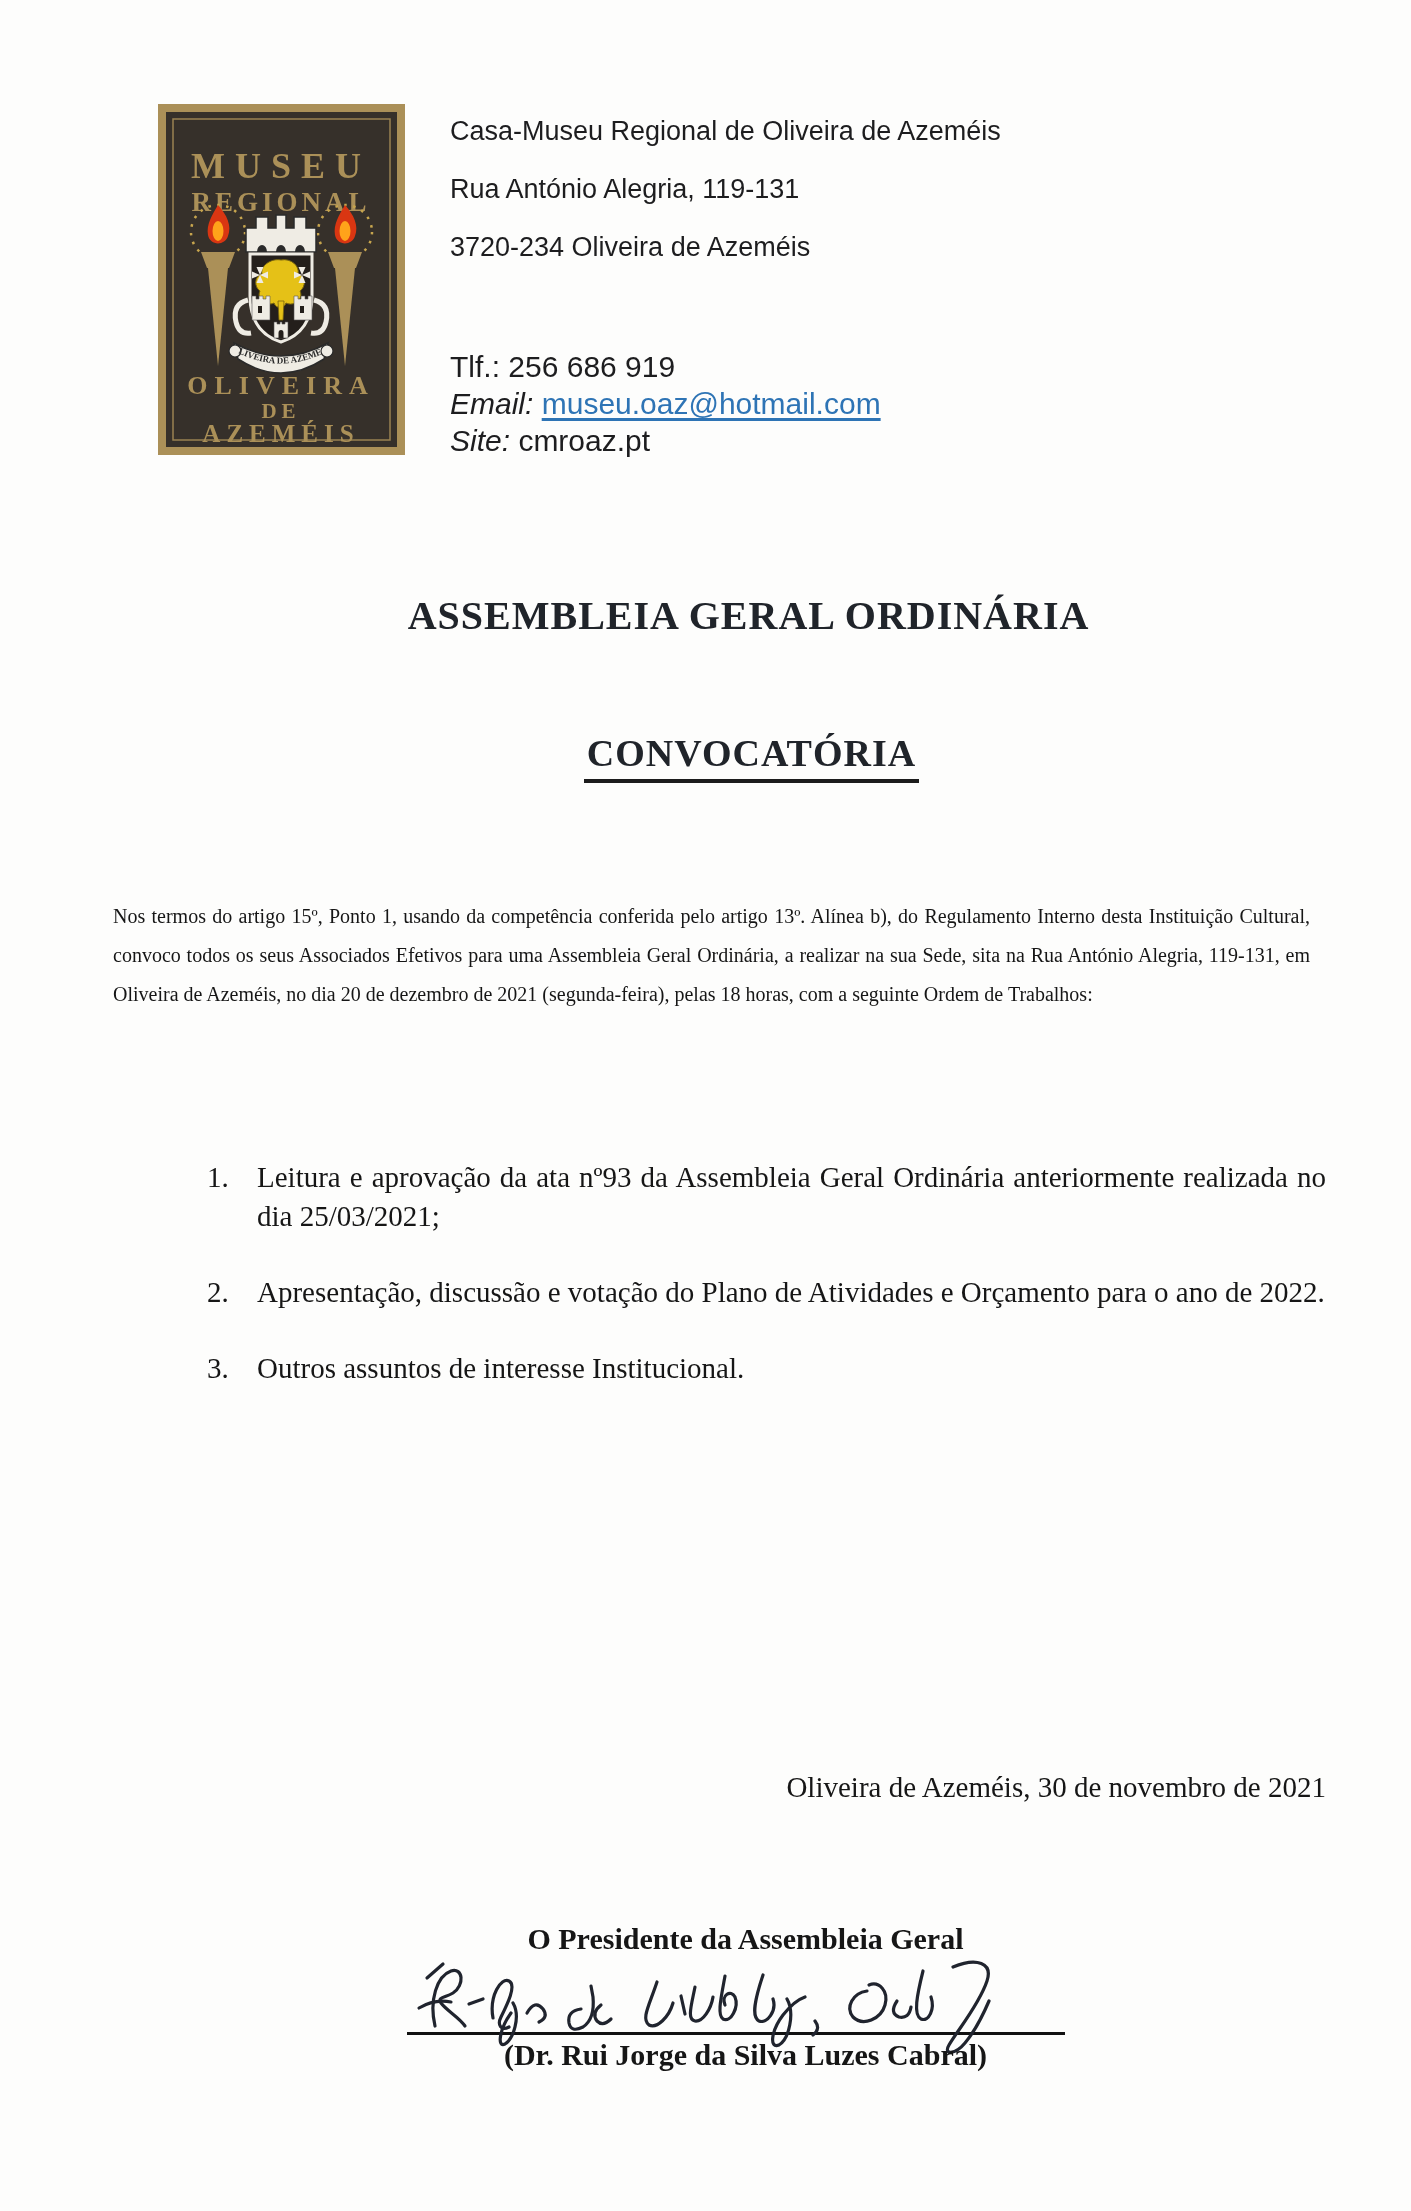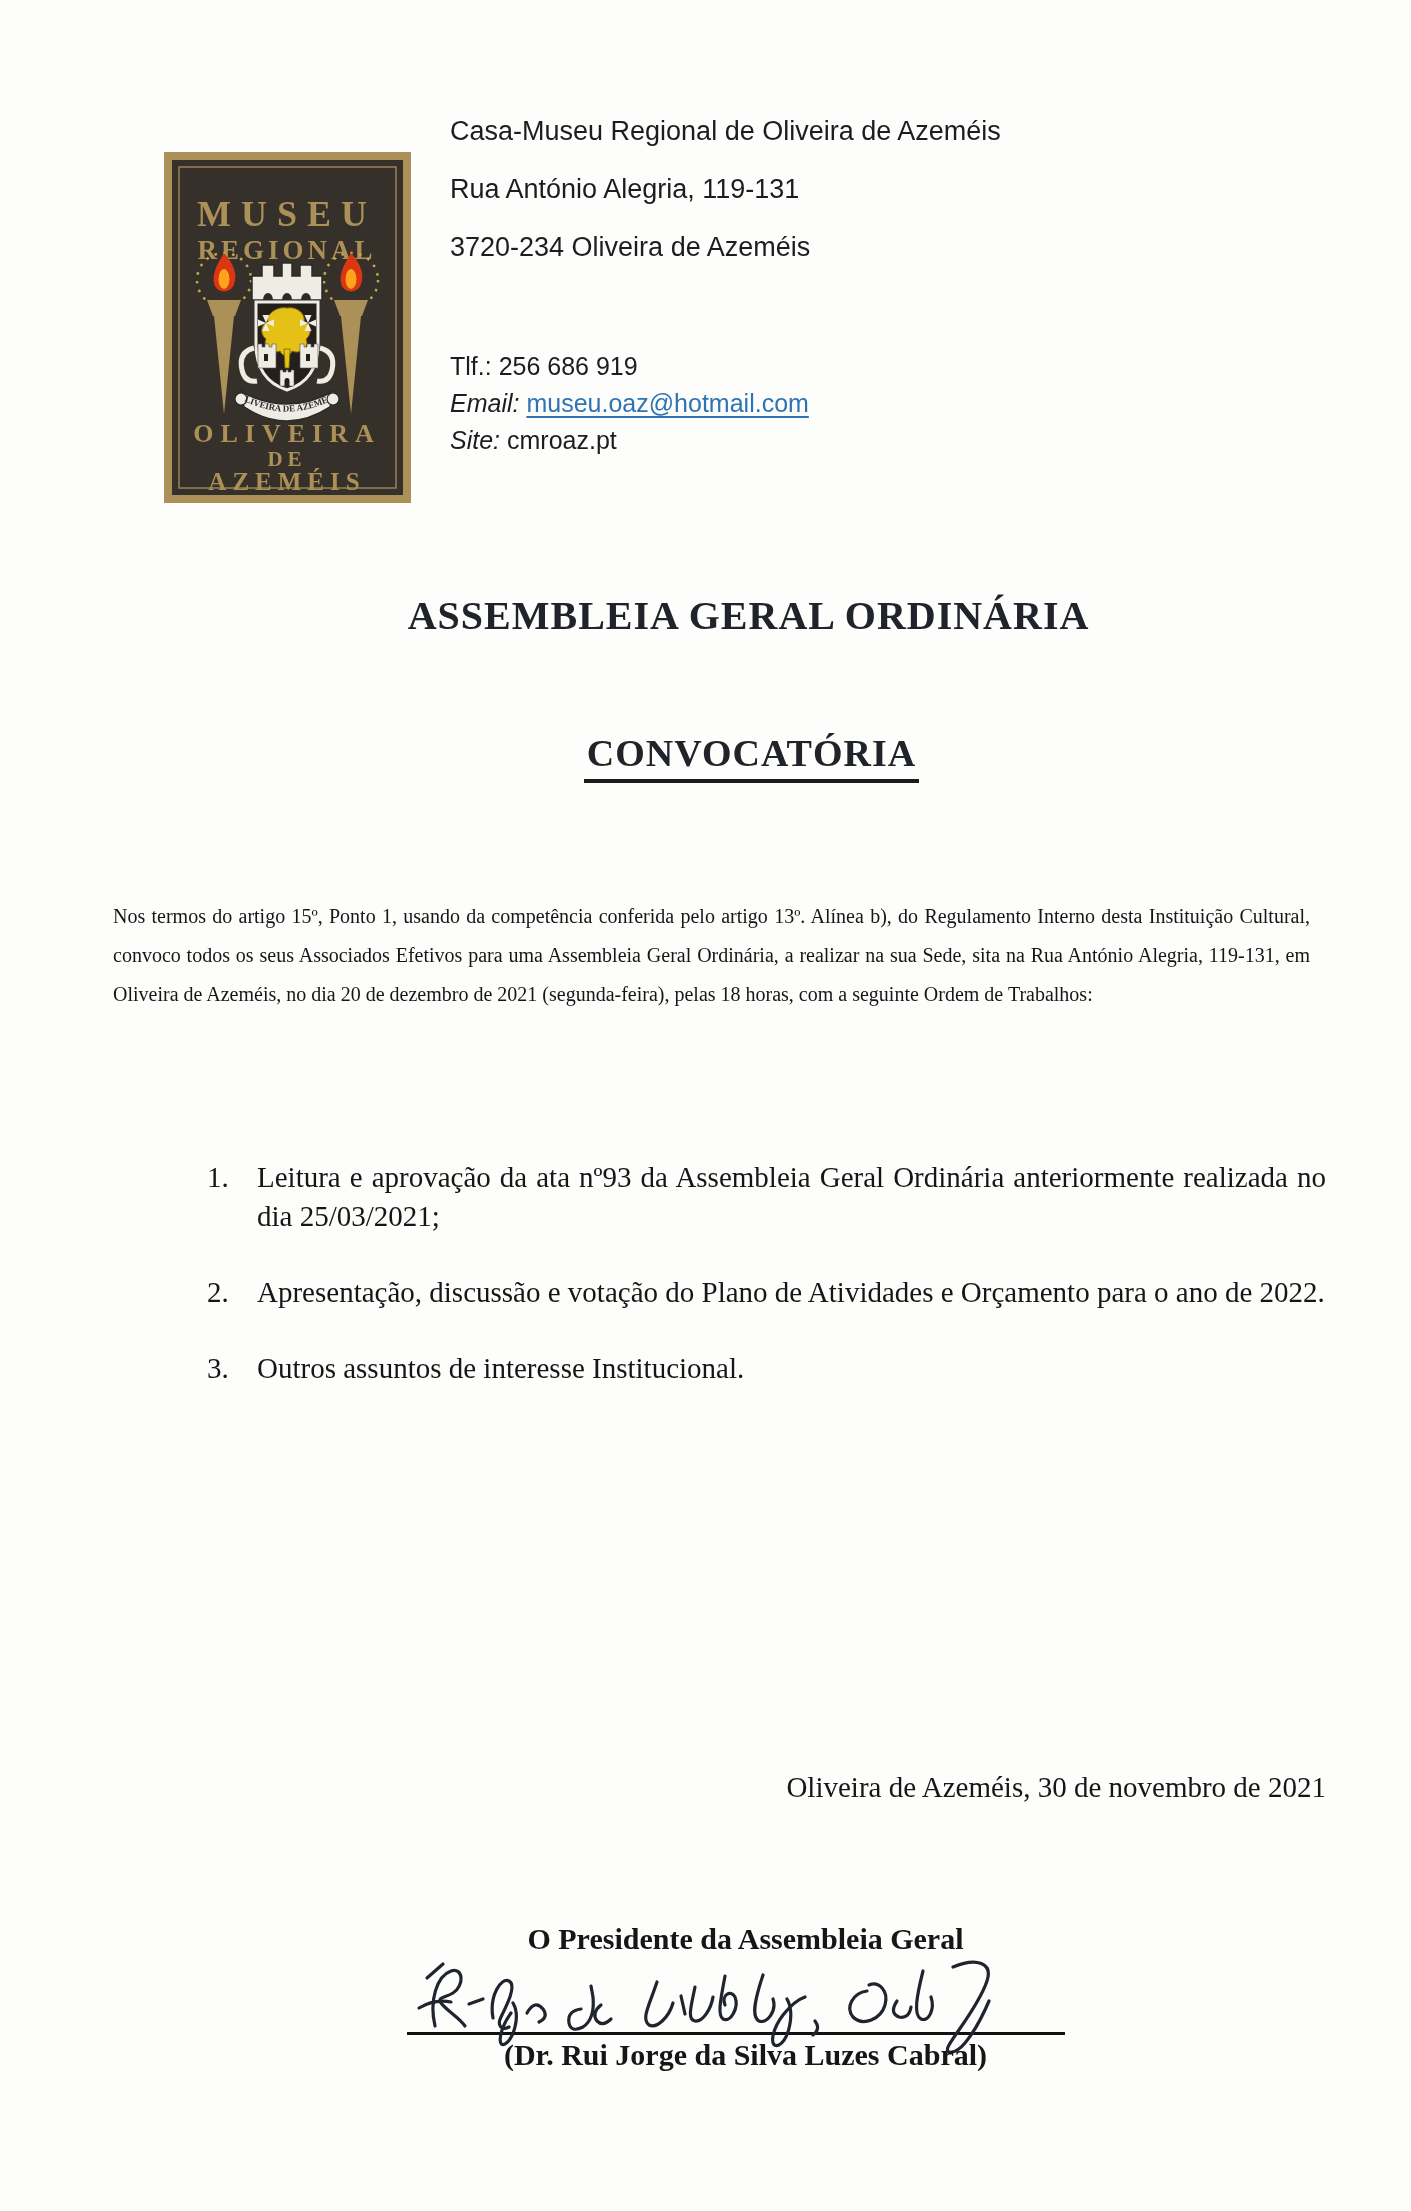--- a/index.html
+++ b/index.html
@@ -6,26 +6,26 @@
     --plate:#36302a; --gold:#ab9058; --flame-red:#d93612; --flame-orange:#ffa31a;
     --tree-yellow:#e5c117; --crest-white:#efece4; --link:#2e74b5;
   }
   html,body{margin:0;padding:0;background:#8a8a8a;}
   .page{
     position:relative; width:1411px; height:2211px; margin:0 auto;
     background:#fdfdfc; overflow:hidden;
     font-family:"Liberation Serif", serif; color:#161616;
   }
   
-  .logo{position:absolute; left:164px; top:104px; width:269px; height:351px;margin-top:48px;}
+  .logo{position:absolute; left:158px; top:104px; width:269px; height:351px;}
   .contact-top{position:absolute; left:450px; top:116px; font-family:"Liberation Sans", sans-serif;
     font-size:27px; color:#1d1d1f;}
   .contact-top p{margin:0 0 28px 0; line-height:30px;}
   .contact-bottom{position:absolute; left:450px; top:348px; font-family:"Liberation Sans", sans-serif;
-    font-size:25px; color:#1d1d1f;}
+    font-size:30px; color:#1d1d1f;}
   .contact-bottom p{margin:0; line-height:37px;}
   .lbl-italic{font-style:italic;}
   .link{color:var(--link); text-decoration:underline; text-underline-offset:4px; cursor:pointer;}
   
   .doc-title{position:absolute; left:0; top:592px; width:100%; text-align:center;
     transform:translateX(43px); font-size:40px; font-weight:bold; letter-spacing:1px; color:#20242a;}
   .doc-subtitle{position:absolute; left:0; top:731px; width:100%; text-align:center; transform:translateX(46px);}
   .doc-subtitle span{display:inline-block; font-size:38px; font-weight:bold; letter-spacing:1px;
     border-bottom:4px solid #1c1c1c; padding:0 3px 4px 3px; color:#20242a;}
   

